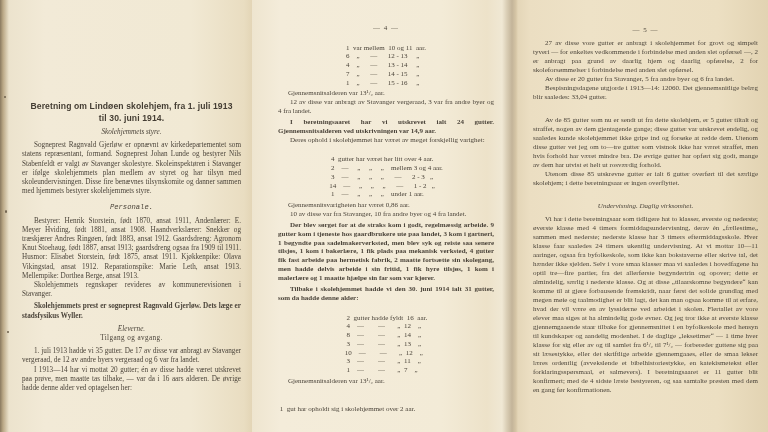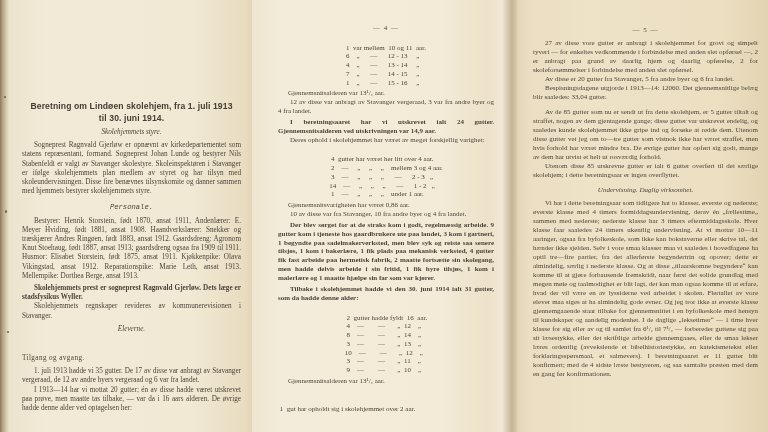--- a/index.html
+++ b/index.html
@@ -17,48 +17,48 @@
   .speck{position:absolute;background:#6e604c;border-radius:50%;}
 
   .content{position:relative;}
   .content-left{padding:101px 11px 0 22px;font-size:7.2px;line-height:9.2px;}
   .content-mid{padding:24px 8px 0 26px;font-size:7px;line-height:8.7px;}
   .content-right{padding:26px 10px 0 15px;font-size:7px;line-height:9px;}
 
   .report-title{text-align:center;font-family:"Liberation Sans",sans-serif;
     font-weight:bold;font-size:8.6px;line-height:11.5px;color:#443d33;letter-spacing:.1px;}
   .h-italic{font-style:italic;text-align:center;margin-top:4px;}
-  .h-center{margin-top:20px;letter-spacing:.4px;}
+  .h-center{text-align:center;margin-top:0;letter-spacing:.4px;}
   .pagenum{text-align:center;letter-spacing:1px;}
   p{margin:0;}
   .para{text-align:justify;}
   .indent{text-indent:12px;}
   .pl10{padding-left:10px;}.mt3{margin-top:3px;font-weight:bold;}.mt4{margin-top:4px;}
-  .mt6{margin-top:6px;}.mt7{margin-top:7px;font-family:Liberation Mono, monospace;}.mt8{margin-top:4px;}
+  .mt6{margin-top:14px;}.mt7{margin-top:7px;font-family:Liberation Mono, monospace;}.mt8{margin-top:4px;}
   .ptable{display:table;margin:11px auto 2px;white-space:pre;}
   .trow{white-space:pre;}
   .lines{white-space:pre;margin-top:2px;}
 </style>
 </head>
 <body>
 
 <div class="spread">
 
   <div class="page page-left">
     <div class="content content-left">
       <div class="report-title">
         <div>Beretning om Lindøen skolehjem, fra 1. juli 1913</div>
         <div>til 30. juni 1914.</div>
       </div>
       <div class="h-italic">Skolehjemmets styre.</div>
       <p class="para indent mt4">Sogneprest Ragnvald Gjerløw er opnævnt av kirkedepartementet som statens repræsentant, formand. Sogneprest Johan Lunde og bestyrer Nils Stabenfeldt er valgt av Stavanger skolestyre. Skoleinspektøren i Stavanger er ifølge skolehjemmets plan medlem av styret og har tilsyn med skoleundervisningen. Disse fire benævnes tilsynskomite og danner sammen med hjemmets bestyrer skolehjemmets styre.</p>
       <div class="h-italic mt7">Personale.</div>
       <p class="para indent mt4">Bestyrer: Henrik Storstein, født 1870, ansat 1911, Andenlærer: E. Meyer Hviding, født 1881, ansat 1908. Haandverkslærer: Snekker og træskjærer Andres Ringøen, født 1883, ansat 1912. Gaardsdreng: Agronom Knut Stoehaug, født 1887, ansat 1913; gaardsdreng ogsaa fra 1909 til 1911. Husmor: Elisabet Storstein, født 1875, ansat 1911. Kjøkkenpike: Olava Vikingstad, ansat 1912. Reparationspike: Marie Leth, ansat 1913. Mellempike: Dorthea Berge, ansat 1913.</p>
+      <p class="para indent">Skolehjemmets regnskaper revideres av kommunerevisionen i Stavanger.</p>
       <p class="para indent mt3">Skolehjemmets prest er sogneprest Ragnvald Gjerløw. Dets læge er stadsfysikus Wyller.</p>
-      <p class="para indent">Skolehjemmets regnskaper revideres av kommunerevisionen i Stavanger.</p>
       <div class="h-italic mt8">Eleverne.</div>
       <div class="h-center">Tilgang og avgang.</div>
       <p class="para indent mt4">1. juli 1913 hadde vi 35 gutter. De 17 av disse var anbragt av Stavanger vergeraad, de 12 av andre byers vergeraad og 6 var fra landet.</p>
       <p class="para indent">I 1913—14 har vi mottat 20 gutter; én av disse hadde været utskrevet paa prøve, men maatte tas tilbake, — var da i 16 aars alderen. De øvrige hadde denne alder ved optagelsen her:</p>
     </div>
   </div>
 
   <div class="page page-mid">
     <div class="content content-mid">
       <div class="pagenum">— 4 —</div>
@@ -84,21 +84,21 @@
       <p class="para indent">10 av disse var fra Stavanger, 10 fra andre byer og 4 fra landet.</p>
       <p class="para indent mt3">Der blev sørget for at de straks kom i godt, regelmæssig arbeide. 9 gutter kom i tjeneste hos gaardbrukere ute paa landet, 3 kom i gartneri, 1 begyndte paa sadelmakerverksted, men blev syk og reiste saa senere tilsjøs, 1 kom i bakerlære, 1 fik plads paa mekanisk verksted, 4 gutter fik fast arbeide paa hermetisk fabrik, 2 maatte fortsætte sin skolegang, men hadde delvis arbeide i sin fritid, 1 fik hyre tilsjøs, 1 kom i malerlære og 1 maatte hjælpe sin far som var kjører.</p>
       <p class="para indent mt3">Tilbake i skolehjemmet hadde vi den 30. juni 1914 ialt 31 gutter, som da hadde denne alder:</p>
       <div class="ptable">
         <div class="trow"> 2  gutter hadde fyldt  16  aar.</div>
         <div class="trow"> 4    —        —       „  12    „</div>
         <div class="trow"> 8    —        —       „  14    „</div>
         <div class="trow"> 3    —        —       „  13    „</div>
         <div class="trow">10    —        —       „  12    „</div>
         <div class="trow"> 3    —        —       „  11    „</div>
-        <div class="trow"> 9    —        —       „  10    „</div>
+        <div class="trow"> 1    —        —       „  7    „</div>
       </div>
       <p class="para pl10">Gjennemsnitsalderen var 13¹/₂ aar.</p>
       <div class="lines">
         <div class="trow"> 1  gut har opholdt sig i skolehjemmet over 2 aar.</div>
         <div class="trow">11  gutter har opholdt sig i skolehjemmet mellem 1 og 2 aar.</div>
         
         
       </div>
     </div>
   </div>

